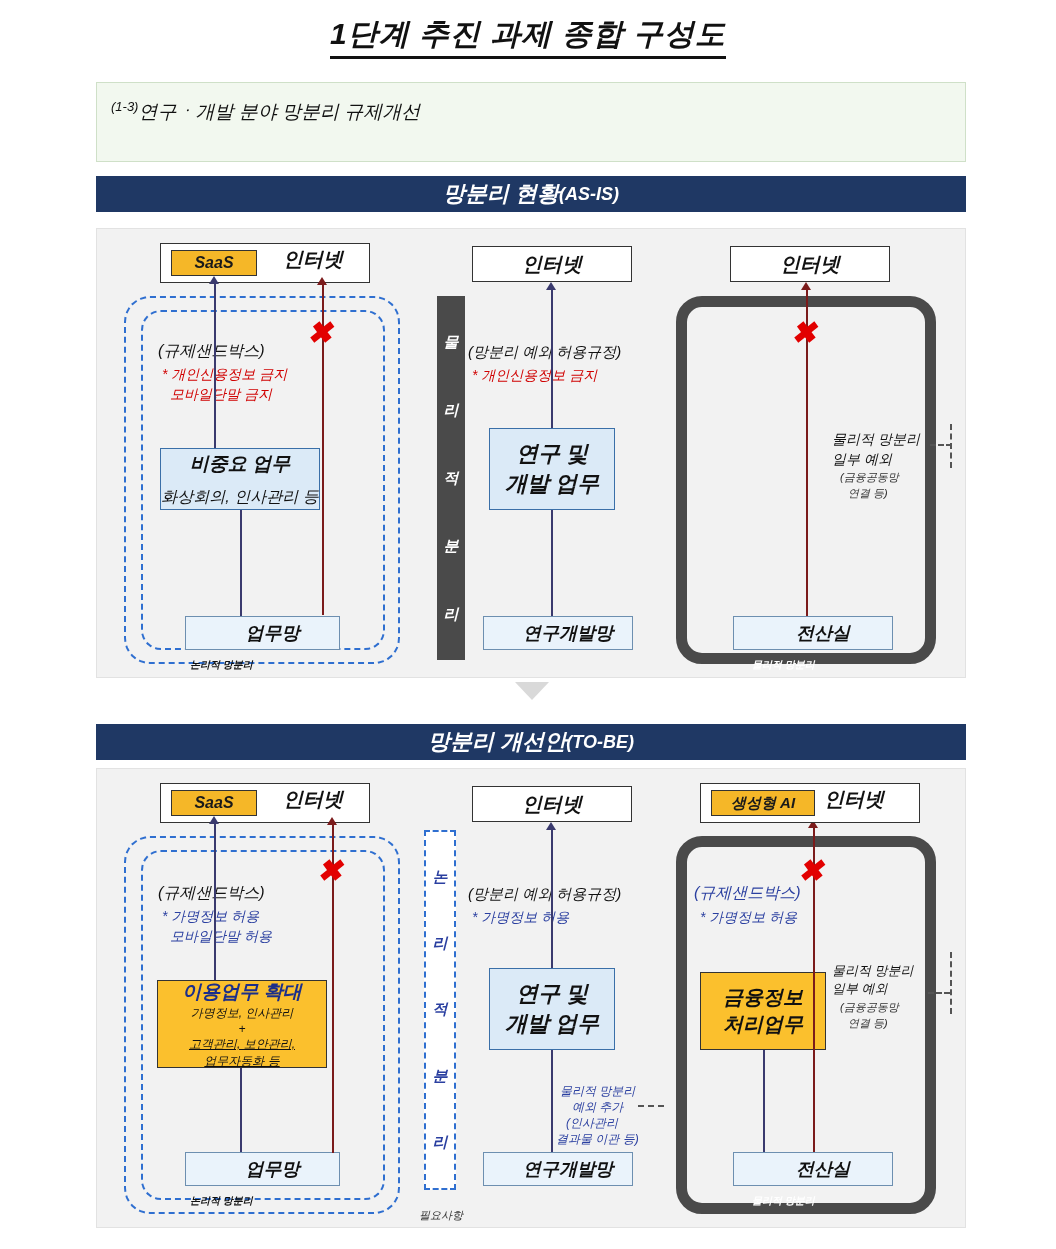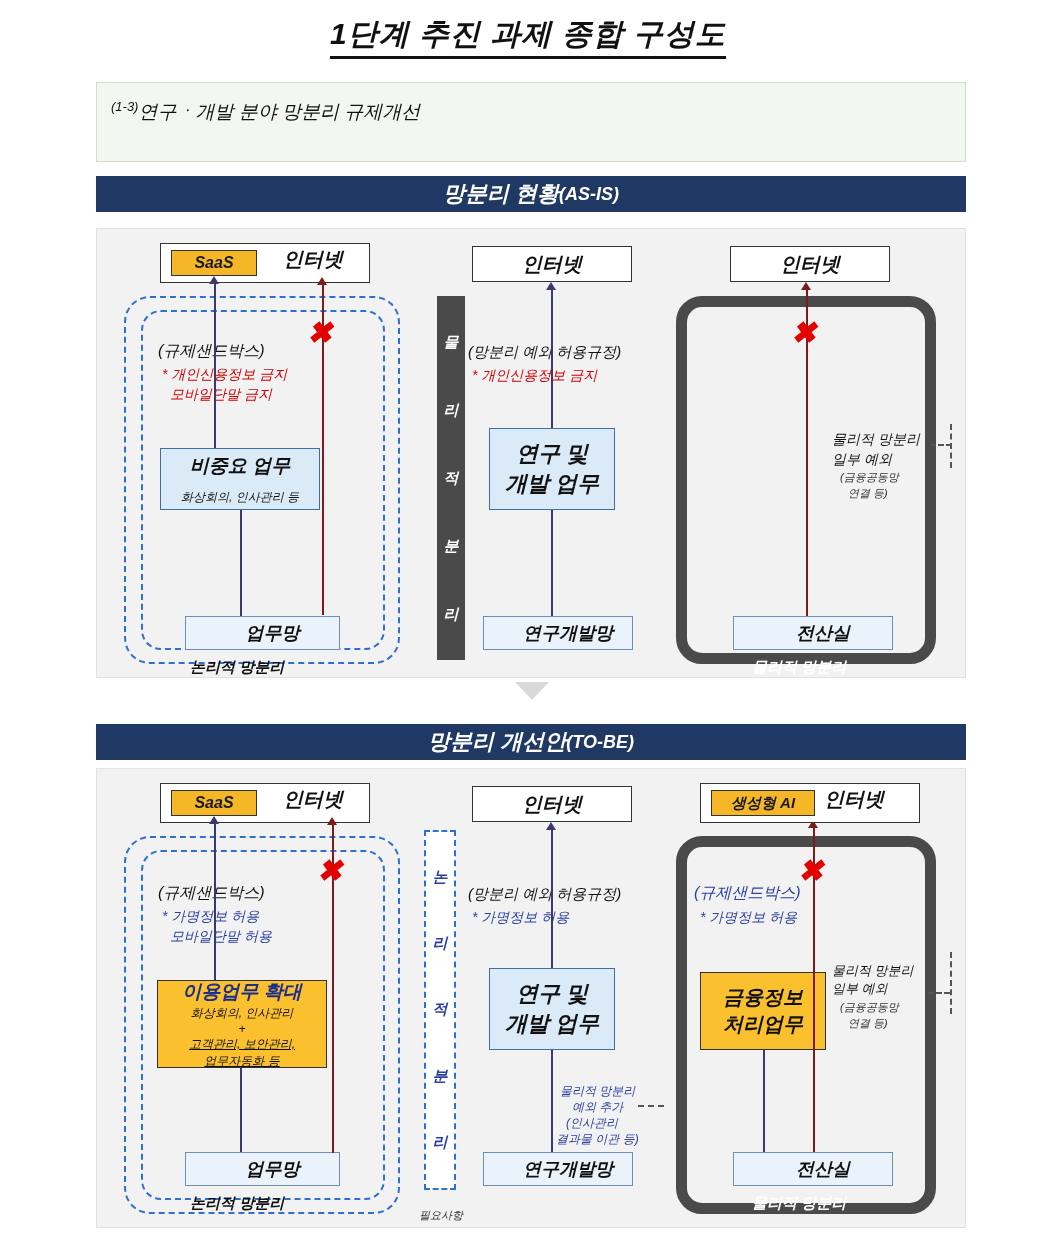--- a/index.html
+++ b/index.html
@@ -56,21 +56,21 @@
   .dashbox.inner{border-radius:20px;}
 
   
   .ushape{position:absolute;border:11px solid #4a4a4a;border-top:none;border-radius:0 0 26px 26px;box-sizing:border-box;}
   .ushape.top{border:11px solid #4a4a4a;border-radius:26px;}
 
   
   .vbar{position:absolute;background:#4a4a4a;color:#fff;display:flex;flex-direction:column;align-items:center;justify-content:space-around;font-size:15px;font-weight:bold;padding:12px 0;box-sizing:border-box;}
   .vbar-dash{position:absolute;border:2.5px dashed #2f6fd0;background:#ffffff;color:#2a3fa0;display:flex;flex-direction:column;align-items:center;justify-content:space-around;font-size:15px;font-weight:bold;padding:12px 0;box-sizing:border-box;}
 
-  .caption{position:absolute;font-size:15px;font-weight:bold;color:#111;}
+  .caption{position:absolute;font-size:10px;font-weight:bold;color:#111;}
 
   .tinynote{position:absolute;font-size:11px;line-height:14px;color:#333;}
   .dashed-h{position:absolute;border-top:2px dashed #555;}
   .dashed-v{position:absolute;border-left:2px dashed #555;}
 </style>
 </head>
 <body>
 
 <div class="page">
 
@@ -100,21 +100,21 @@
     <span>SaaS</span>
   </div>
   <div class="lbl" style="left:283px;top:250px;font-size:20px;font-weight:bold;">인터넷</div>
 
   <div class="lbl" style="left:158px;top:342px;font-size:16px;">(규제샌드박스)</div>
   <div class="lbl red" style="left:162px;top:365px;font-size:14px;">* 개인신용정보 금지</div>
   <div class="lbl red" style="left:170px;top:385px;font-size:14px;">모바일단말 금지</div>
 
   <div class="bluebox" style="left:160px;top:448px;width:160px;height:62px;">
     <span style="font-size:19px;">비중요 업무</span>
-    <span style="font-size:12px;font-weight:normal;margin-top:10px;">화상회의, 인사관리 등</span>
+    <span style="font-size:16px;font-weight:normal;margin-top:10px;">화상회의, 인사관리 등</span>
   </div>
 
   <div class="lightbox" style="left:185px;top:616px;width:155px;height:34px;font-size:18px;">업무망</div>
   <div class="caption" style="left:190px;top:658px;">논리적 망분리</div>
 
   <div class="vline" style="left:240px;top:510px;height:106px;"></div>
   <div class="vline" style="left:214px;top:283px;height:165px;"></div>
   <div class="arrowhead" style="left:209px;top:276px;"></div>
   <div class="vline red" style="left:322px;top:285px;height:330px;"></div>
   <div class="arrowhead red" style="left:317px;top:277px;"></div>
@@ -177,21 +177,21 @@
     <span>SaaS</span>
   </div>
   <div class="lbl" style="left:283px;top:790px;font-size:20px;font-weight:bold;">인터넷</div>
 
   <div class="lbl" style="left:158px;top:884px;font-size:16px;">(규제샌드박스)</div>
   <div class="lbl blue" style="left:162px;top:907px;font-size:14px;">* 가명정보 허용</div>
   <div class="lbl blue" style="left:170px;top:927px;font-size:14px;">모바일단말 허용</div>
 
   <div class="yellowbox" style="left:157px;top:980px;width:170px;height:88px;">
     <span style="font-size:19px;color:#1b2e8a;">이용업무 확대</span>
-    <span style="font-size:12px;font-weight:normal;">화상회의, 인사관리</span>
+    <span style="font-size:12px;font-weight:normal;">가명정보, 인사관리</span>
     <span style="font-size:12px;font-weight:normal;">+</span>
     <span style="font-size:12px;font-weight:normal;text-decoration:underline;">고객관리, 보안관리,</span>
     <span style="font-size:12px;font-weight:normal;text-decoration:underline;">업무자동화 등</span>
   </div>
 
   <div class="lightbox" style="left:185px;top:1152px;width:155px;height:34px;font-size:18px;">업무망</div>
   <div class="caption" style="left:190px;top:1194px;">논리적 망분리</div>
 
   <div class="vline" style="left:240px;top:1068px;height:84px;"></div>
   <div class="vline" style="left:214px;top:823px;height:157px;"></div>

